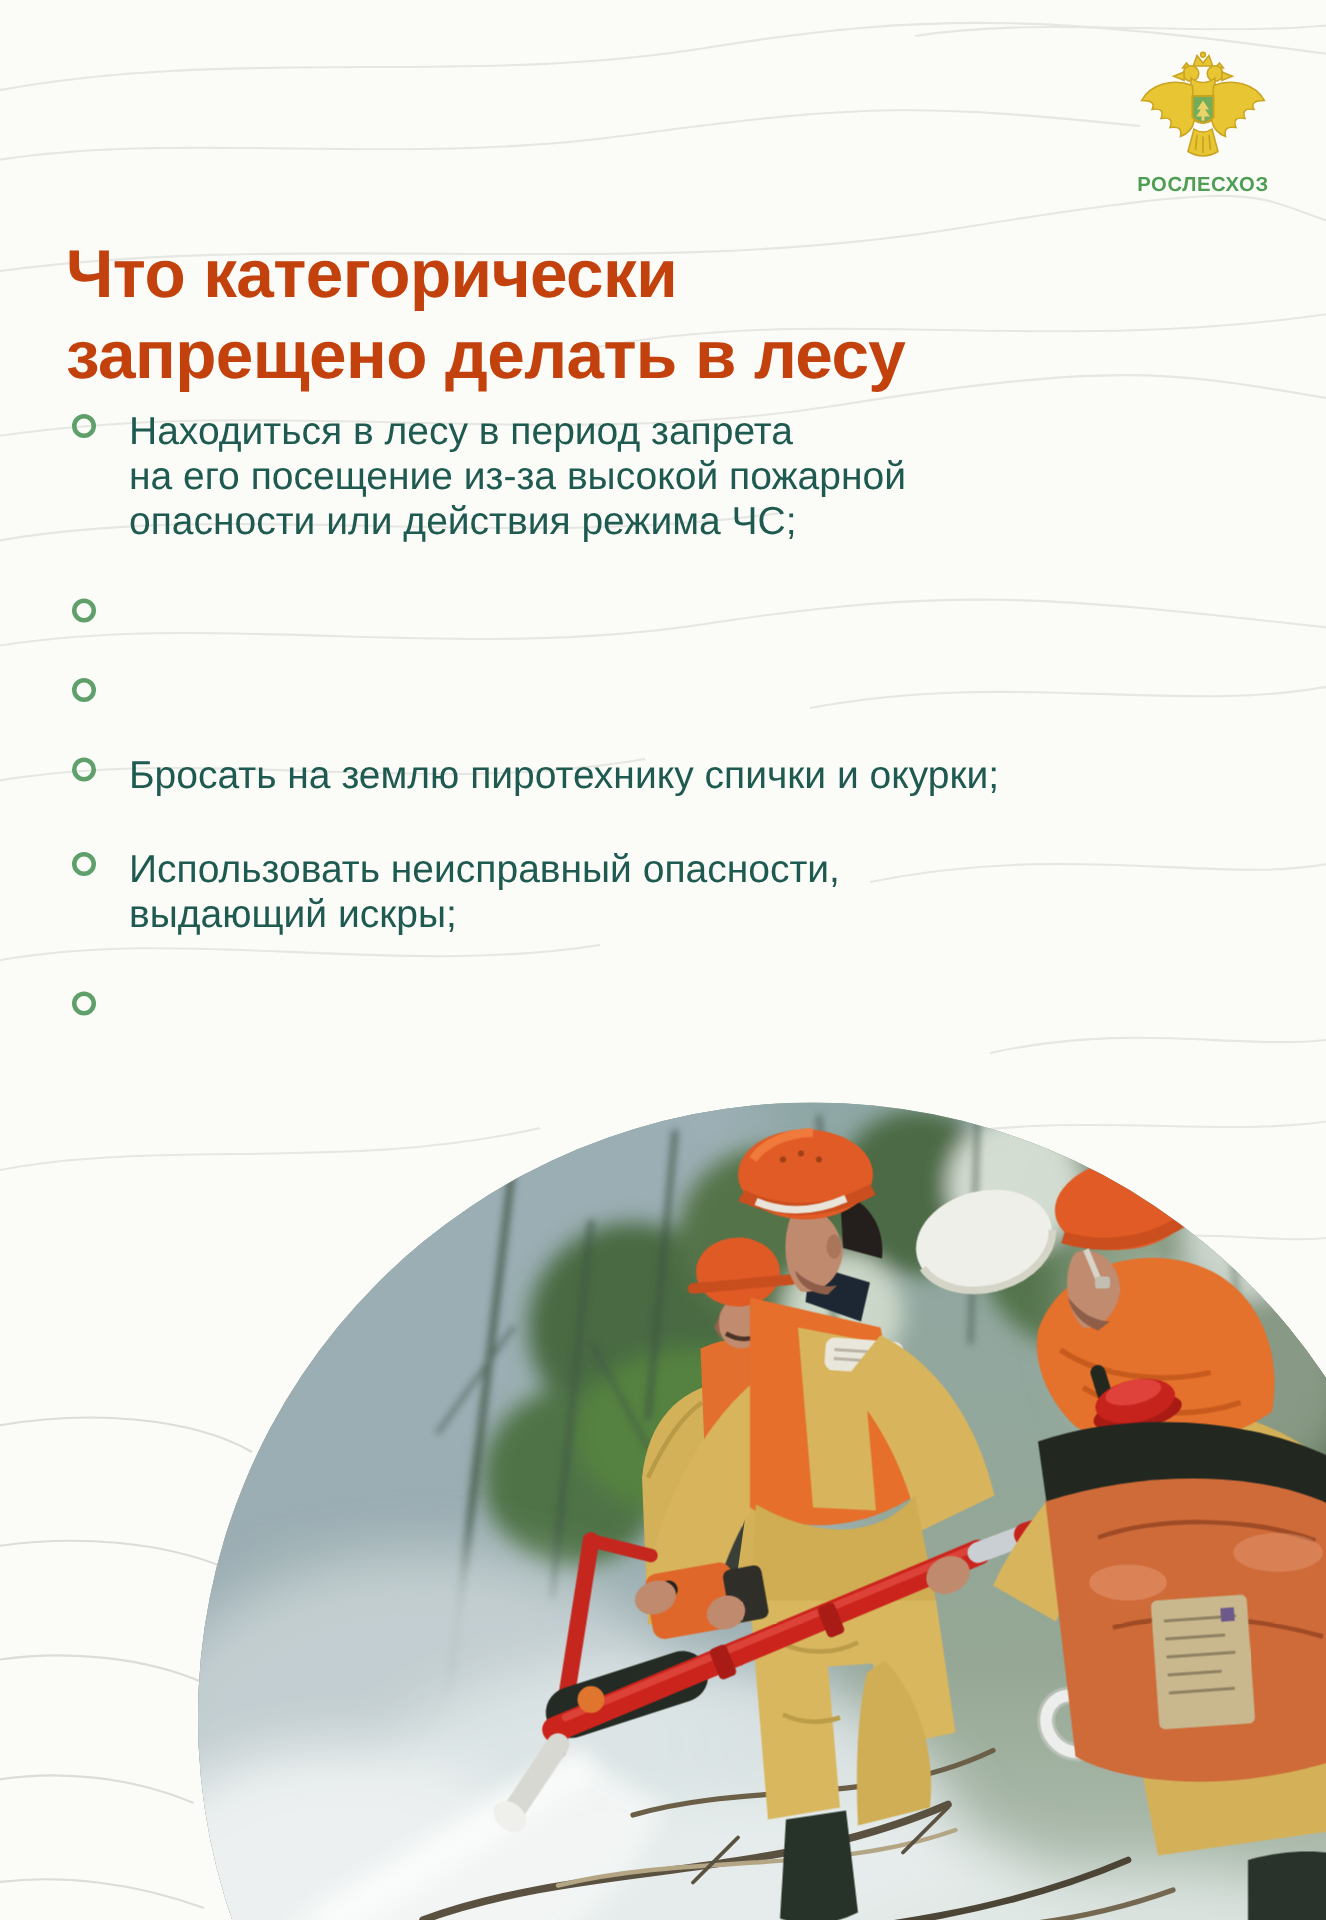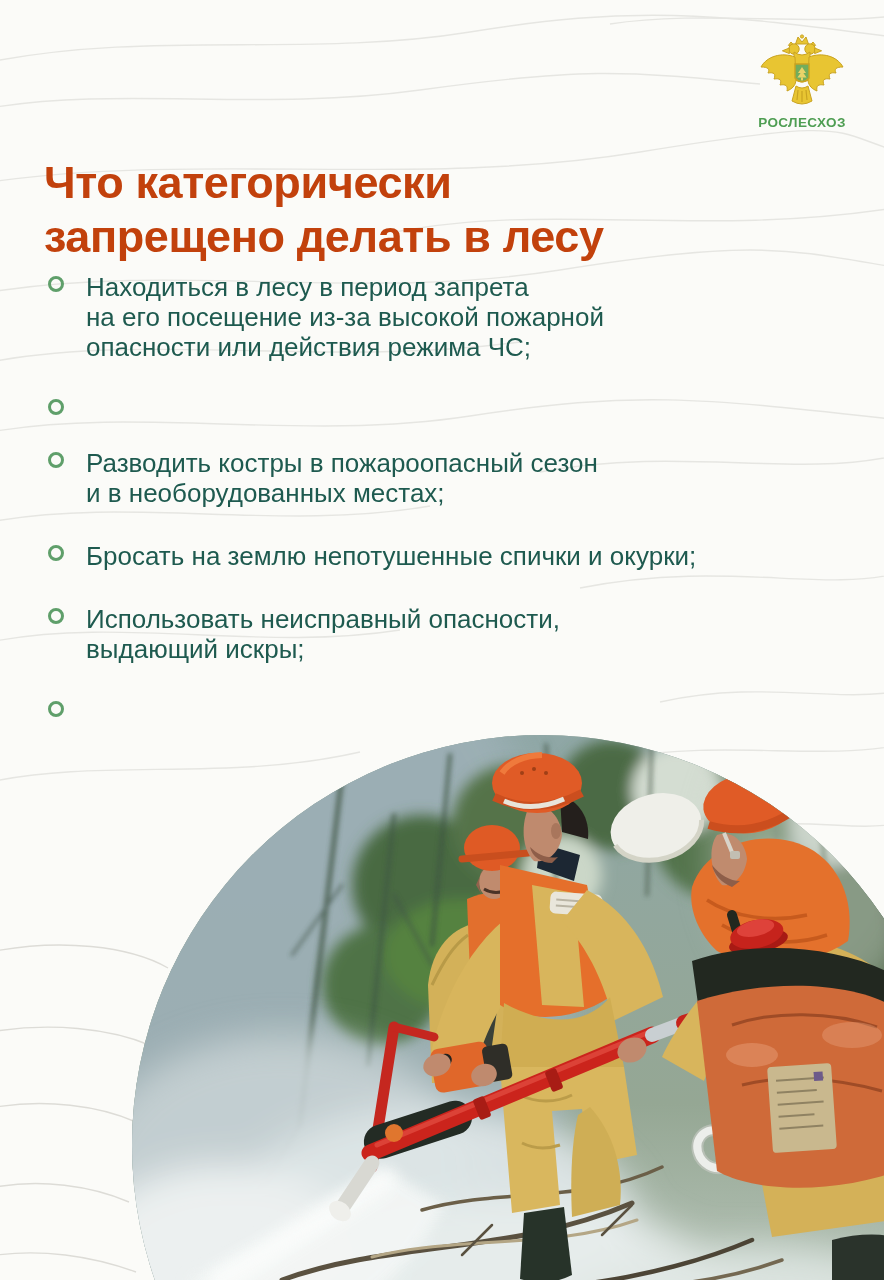--- a/index.html
+++ b/index.html
@@ -109,26 +109,24 @@
       <span class="bullet"></span>
       <p class="rule-text">Находиться в лесу в период запрета
 на его посещение из-за высокой пожарной
 опасности или действия режима ЧС;</p>
     </li>
     <li>
       <span class="bullet"></span>
     </li>
     <li>
       <span class="bullet"></span>
-      <p class="rule-text">Разводить костры в пожароопасный сезон
-и в необорудованных местах;</p>
-    </li>
-    <li>
-      <span class="bullet"></span>
-      <p class="rule-text">Бросать на землю непотушенные спички и окурки;</p>
+    </li>
+    <li>
+      <span class="bullet"></span>
+      <p class="rule-text">Бросать на землю пиротехнику спички и окурки;</p>
     </li>
     <li>
       <span class="bullet"></span>
       <p class="rule-text">Использовать неисправный опасности,
 выдающий искры;</p>
     </li>
     <li>
       <span class="bullet"></span>
     </li>
   </ul>

